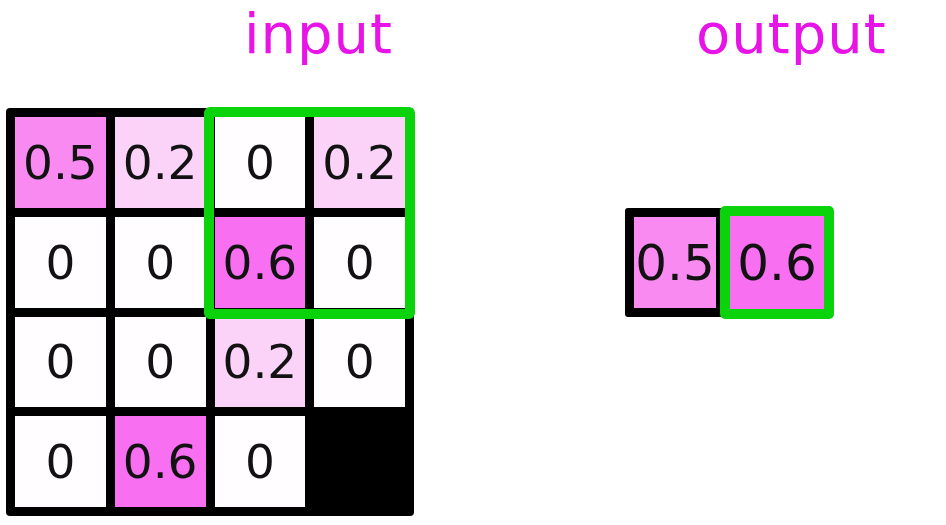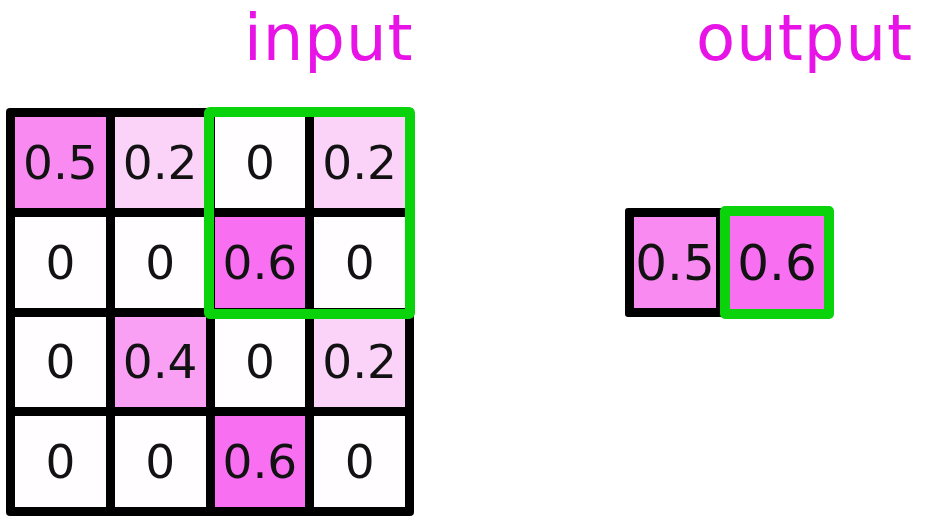--- a/index.html
+++ b/index.html
@@ -2,21 +2,21 @@
 <html><head>
 <meta charset="utf-8">
 <style>
   * { margin: 0; padding: 0; box-sizing: border-box; }
   html, body { width: 946px; height: 525px; background: #ffffff; overflow: hidden; }
   body { position: relative; font-family: "DejaVu Sans", sans-serif; }
 
   .title {
     position: absolute;
     top: 0px;
-    font-size: 64px;
+    font-size: 56px;
     font-weight: 400;
     letter-spacing: 1px;
     line-height: 1.2;
   }
   #input-title  { left: 244px; }
   #output-title { left: 696px; }
 
   
   #input-grid {
     position: absolute;
@@ -90,21 +90,20 @@
 <div id="input-grid">
     <div class="cell" style="background: rgb(249, 138, 241);">0.5</div>
     <div class="cell" style="background: rgb(251, 211, 249);">0.2</div>
     <div class="cell" style="background: rgb(255, 253, 255);">0</div>
     <div class="cell" style="background: rgb(251, 211, 249);">0.2</div>
     <div class="cell" style="background: rgb(255, 253, 255);">0</div>
     <div class="cell" style="background: rgb(255, 253, 255);">0</div>
     <div class="cell" style="background: rgb(249, 111, 242);">0.6</div>
     <div class="cell" style="background: rgb(255, 253, 255);">0</div>
     <div class="cell" style="background: rgb(255, 253, 255);">0</div>
-    <div class="cell" style="background: rgb(250, 160, 244);">0.4</div>
     <div class="cell" style="background: rgb(255, 253, 255);">0</div>
     <div class="cell" style="background: rgb(251, 211, 249);">0.2</div>
     <div class="cell" style="background: rgb(255, 253, 255);">0</div>
     <div class="cell" style="background: rgb(255, 253, 255);">0</div>
     <div class="cell" style="background: rgb(249, 111, 242);">0.6</div>
     <div class="cell" style="background: rgb(255, 253, 255);">0</div>
   </div>
 
 <div id="input-highlight-box" style="border-color: rgb(11, 211, 11);"></div>
 

